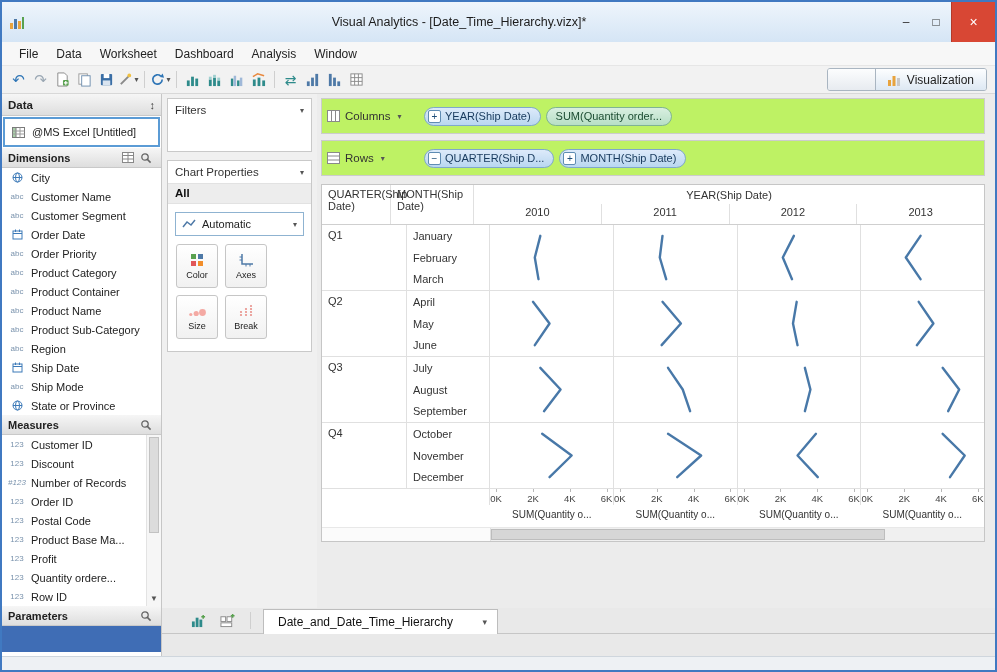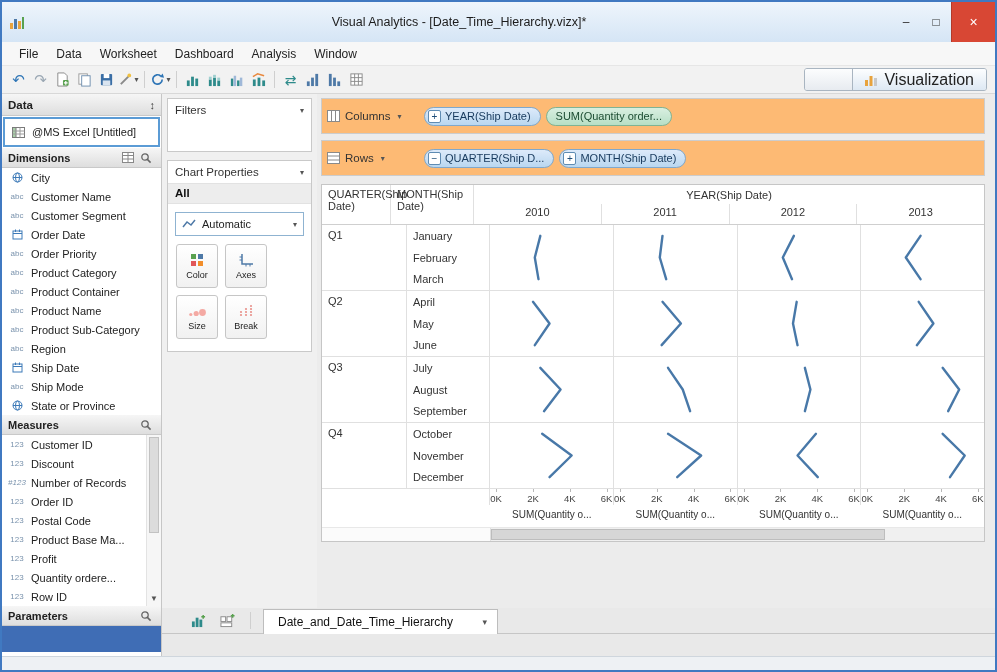--- a/index.html
+++ b/index.html
@@ -24,21 +24,21 @@
   .toolbar { height:28px; background:#f2f2f2; border-bottom:1px solid #d8d8d8; display:flex; align-items:center; padding:0 6px; gap:1px; flex:0 0 auto; }
   .tbtn { height:22px; min-width:21px; display:flex; align-items:center; justify-content:center; border-radius:2px; }
   .glyph-undo { font-size:15px; color:#2e75b6; line-height:1; }
   .glyph-redo { font-size:15px; color:#9aa7b3; line-height:1; }
   .glyph-swap { font-size:14px; color:#2e8b8b; line-height:1; }
   .caret { font-size:8px; color:#555; margin-left:1px; }
   .tsep { width:1px; height:17px; background:#cfcfcf; margin:0 4px; }
   .tspacer { flex:1; }
   .vis-control { display:flex; border:1px solid #a9b5c1; border-radius:3px; overflow:hidden; height:23px; margin-right:2px; }
   .vis-blank { width:48px; background:linear-gradient(#fcfdfe,#e7ebf0); border-right:1px solid #a9b5c1; }
-  .vis-btn { display:flex; align-items:center; gap:6px; padding:0 12px; font-size:16px; color:#222; background:linear-gradient(#fdfeff,#dde8f3); }
+  .vis-btn { display:flex; align-items:center; gap:6px; padding:0 12px; font-size:12px; color:#222; background:linear-gradient(#fdfeff,#dde8f3); }
 
   
   .content { flex:1; display:flex; min-height:0; }
 
   
   .left-panel { width:160px; background:#fff; border-right:1px solid #c6c6c6; display:flex; flex-direction:column; flex:0 0 auto; }
   .panel-header { height:22px; background:linear-gradient(#f6f6f6,#dedede); border-bottom:1px solid #c9c9c9; display:flex; align-items:center; padding:0 6px; font-size:11.5px; font-weight:bold; color:#222; flex:0 0 auto; }
   .panel-header .hspacer { flex:1; }
   .panel-header.sub { height:20px; font-size:11px; }
   .updown { font-size:11px; color:#444; font-weight:normal; }
@@ -62,21 +62,21 @@
   .card-header { height:22px; display:flex; align-items:center; justify-content:space-between; padding:0 7px; font-size:11.5px; color:#333; }
   .card-body-empty { height:30px; }
   .all-row { height:21px; background:#ededed; border-top:1px solid #e2e2e2; border-bottom:1px solid #e2e2e2; font-weight:bold; font-size:11.5px; color:#111; padding:3px 7px; }
   .mark-select { margin:8px 7px; height:24px; border:1px solid #8fb3d1; display:flex; align-items:center; gap:6px; padding:0 6px; font-size:11px; color:#222; background:#fff; }
   .mark-select .caret { margin-left:auto; }
   .btn-grid { display:flex; flex-wrap:wrap; gap:7px; padding:0 8px 12px 8px; width:148px; }
   .prop-btn { width:42px; height:44px; border:1px solid #c6c6c6; border-radius:3px; background:linear-gradient(#ffffff,#f1f1f1); display:flex; flex-direction:column; align-items:center; justify-content:center; gap:3px; font-size:9px; color:#222; }
 
   
   .main-area { flex:1; background:#ececec; padding:4px 10px 0 4px; display:flex; flex-direction:column; min-width:0; }
-  .shelf { height:36px; background:#fdba74; border:1px solid #ccc; display:flex; align-items:center; padding:0 5px; gap:5px; margin-bottom:6px; flex:0 0 auto; }
+  .shelf { height:36px; background:#bef264; border:1px solid #ccc; display:flex; align-items:center; padding:0 5px; gap:5px; margin-bottom:6px; flex:0 0 auto; }
   .shelf-label { display:flex; align-items:center; gap:5px; font-size:11.5px; color:#333; width:92px; flex:0 0 auto; }
   .shelf-label .caret { margin-left:2px; }
   .pill { height:19px; display:flex; align-items:center; gap:4px; padding:0 9px 0 3px; border-radius:10px; font-size:11px; white-space:nowrap; }
   .pill.dim { background:linear-gradient(#ddeafa,#b9d7f0); border:1px solid #7fa8cc; color:#17395c; }
   .pill.meas { background:linear-gradient(#d9efe0,#b7dfc6); border:1px solid #7fb394; color:#1d4d33; padding-left:9px; }
   .pill-box { width:13px; height:13px; background:#fff; border:1px solid #5f8cb3; border-radius:2px; font-size:10px; line-height:11px; text-align:center; color:#1f4e79; flex:0 0 auto; }
 
   .sheet { background:#fff; border:1px solid #c6c6c6; margin-top:2px; flex:0 0 auto; }
   .header-area { display:flex; height:40px; border-bottom:1px solid #cfcfcf; }
   .qcol { width:69px; padding:3px 0 0 6px; font-size:11px; color:#333; border-right:1px solid #e0e0e0; }

